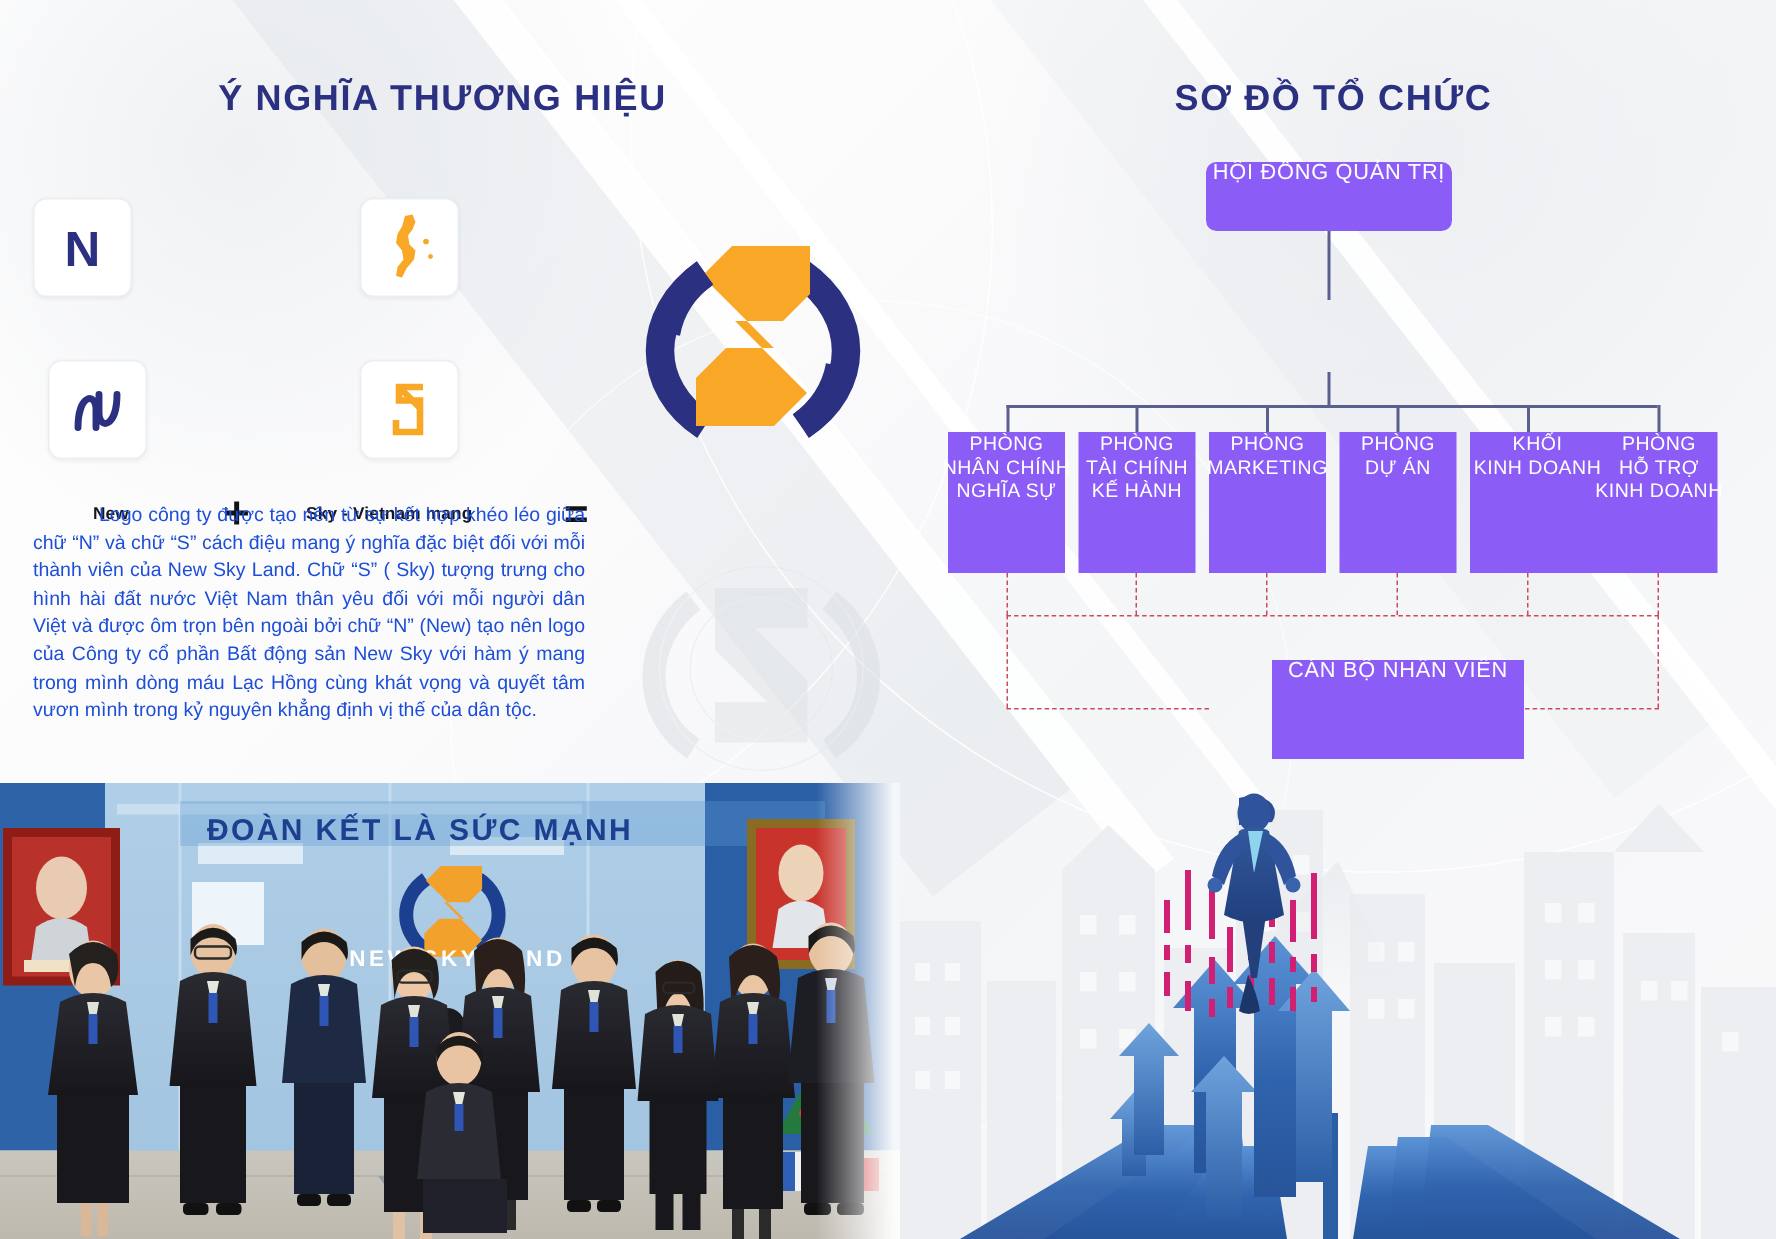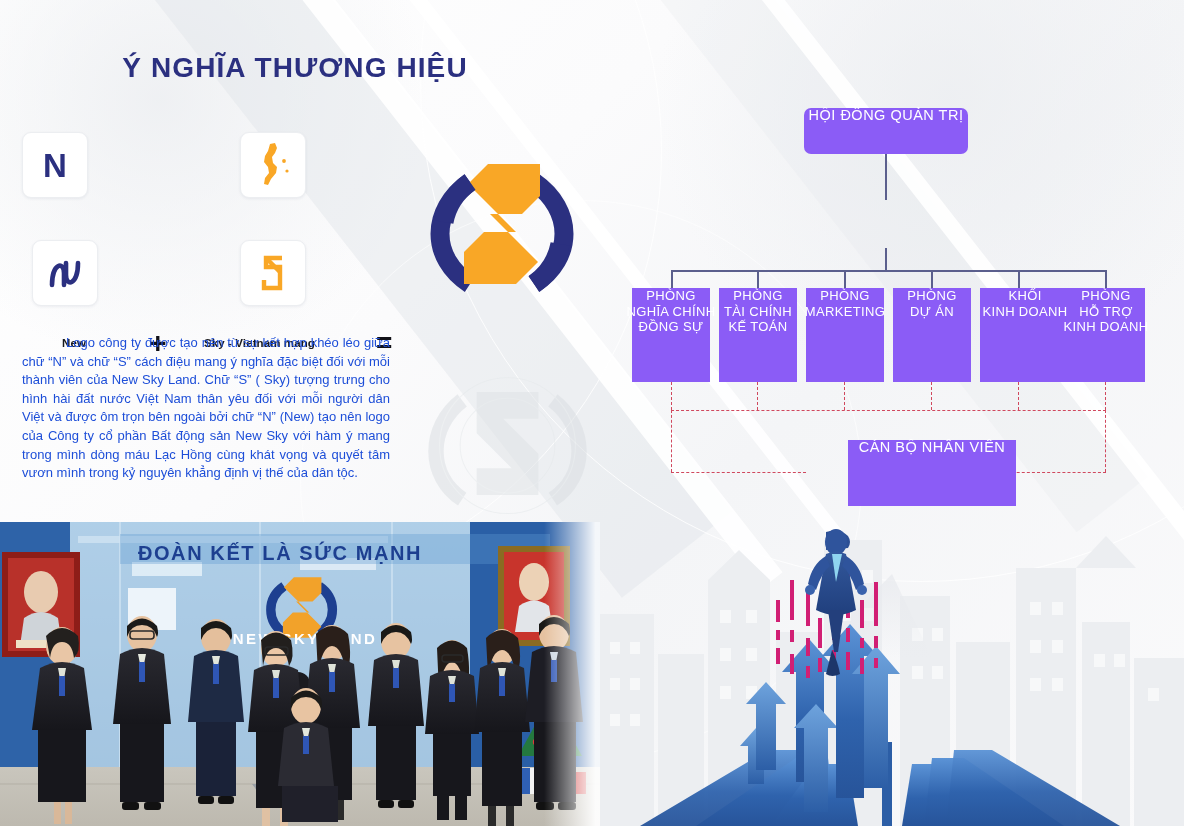--- a/index.html
+++ b/index.html
@@ -27,21 +27,21 @@
     background:radial-gradient(circle,rgba(236,238,241,.85) 0%,rgba(236,238,241,0) 70%);}
 
   
   .watermark{position:absolute;left:400px;top:355px;width:215px;height:175px;
     opacity:.5;pointer-events:none;}
   .watermark svg{width:100%;height:100%;}
 
   
   .title{
     position:absolute;color:#2b3080;font-weight:700;
-    font-size:28px;letter-spacing:1.1px;text-align:center;
+    font-size:24px;letter-spacing:1.1px;text-align:center;
     font-family:"Liberation Sans","DejaVu Sans",sans-serif;
   }
   #title-left{left:0;top:52px;width:590px;}
   #title-right{left:594px;top:52px;width:590px;}
 
   
   .formula{position:absolute;left:18px;top:128px;width:378px;height:180px;}
   .tile{position:absolute;width:64px;height:64px;background:#ffffff;
     border:1px solid #eceef1;border-radius:9px;
     box-shadow:0 1px 3px rgba(35,40,80,.07);
@@ -120,20 +120,21 @@
         <path d="M56 44 C22 70 22 118 56 140"></path>
         <path d="M144 44 C178 70 178 118 144 140"></path>
       </g>
       <path d="M70 36 L130 36 L130 62 L96 62 L130 96 L130 136 L70 136 L70 110 L104 110 L70 76 Z" fill="#dee2e5"></path>
       <circle cx="100" cy="88" r="46" fill="none" stroke="#e4e8ea" stroke-width="1"></circle>
       <circle cx="100" cy="88" r="66" fill="none" stroke="#e4e8ea" stroke-width="1"></circle>
     </svg>
   </div>
 
   <div class="title" id="title-left">Ý NGHĨA THƯƠNG HIỆU</div>
+  <div class="title" id="title-right">SƠ ĐỒ TỔ CHỨC</div>
 
   <div class="formula">
 
     <div class="tile" id="tile-n">
       <svg width="40" height="44" viewBox="0 0 40 44" aria-hidden="true">
         <text x="20" y="34" text-anchor="middle" font-family="Liberation Sans, sans-serif" font-size="33" font-weight="700" fill="#2b3080">N</text>
       </svg>
     </div>
 
     <div class="tile" id="tile-n2">
@@ -401,30 +402,30 @@
     <div class="conn v" style="left:77px;top:170px;height:18px;"></div>
     <div class="conn v" style="left:163px;top:170px;height:18px;"></div>
     <div class="conn v" style="left:250px;top:170px;height:18px;"></div>
     <div class="conn v" style="left:337px;top:170px;height:18px;"></div>
     <div class="conn v" style="left:424px;top:170px;height:18px;"></div>
     <div class="conn v" style="left:511px;top:170px;height:18px;"></div>
 
     <div class="node" style="left:38px;top:188px;width:78px;height:94px;">
       <div class="lines">
         <span>PHÒNG</span>
-        <span>NGHĨA CHÍNH</span>
-        <span>ĐỒNG SỰ</span>
+        <span>NHÂN CHÍNH</span>
+        <span>NGHĨA SỰ</span>
       </div>
     </div>
 
     <div class="node" style="left:125px;top:188px;width:78px;height:94px;">
       <div class="lines">
         <span>PHÒNG</span>
         <span>TÀI CHÍNH</span>
-        <span>KẾ TOÁN</span>
+        <span>KẾ HÀNH</span>
       </div>
     </div>
 
     <div class="node" style="left:212px;top:188px;width:78px;height:94px;">
       <div class="lines">
         <span>PHÒNG</span>
         <span>MARKETING</span>
       </div>
     </div>
 

